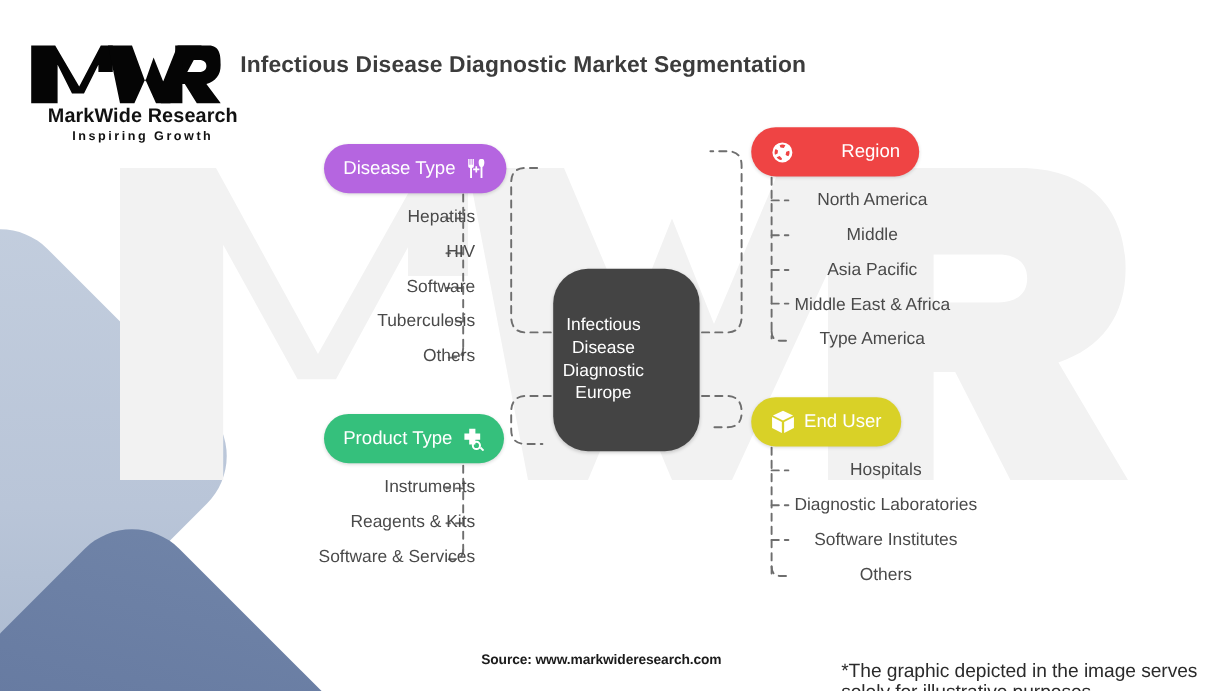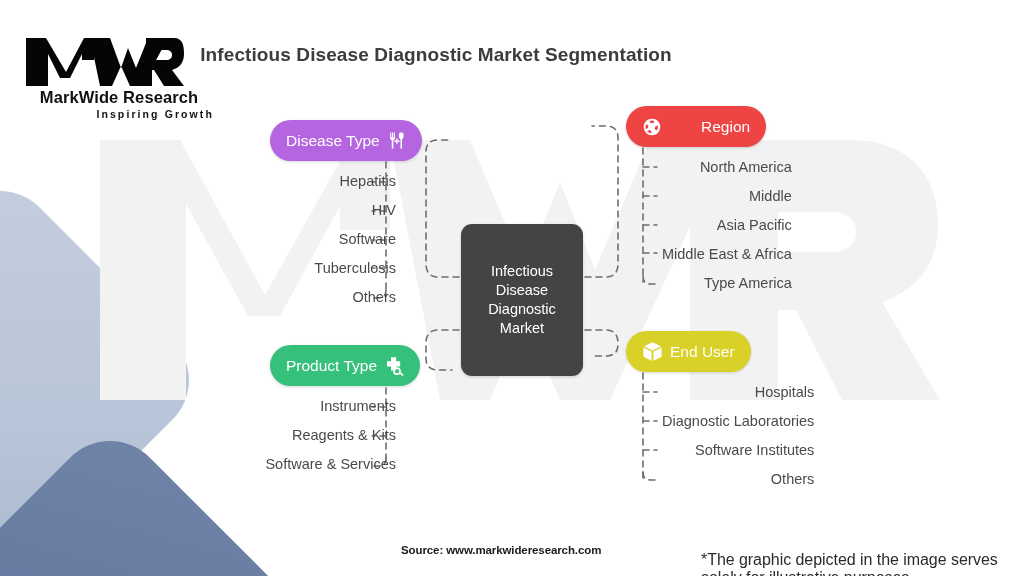--- a/index.html
+++ b/index.html
@@ -71,21 +71,20 @@
     color: #111111;
     letter-spacing: 0.1px;
     margin-top: -2px;
   }
   .logo-tag {
     font-size: 10.5px;
     font-weight: 700;
     color: #111111;
     letter-spacing: 2.1px;
     margin-top: 1px;
-    text-align: right;
   }
 
   
   .chart-title {
     position: absolute;
     left: 0;
     top: 44px;
     width: 872px;
     text-align: center;
     font-size: 19px;
@@ -105,24 +104,23 @@
   }
 
   
   .center-node {
     position: absolute;
     left: 461px;
     top: 224px;
     width: 122px;
     height: 152px;
     background: #444444;
-    border-radius: 11px;
+    border-radius: 29px;
     display: flex;
     align-items: center;
-    justify-content: center;
     box-shadow: 0 1px 3px rgba(0,0,0,0.18);
   }
   .center-node-text {
     color: #ffffff;
     font-size: 14.5px;
     line-height: 1.32;
     text-align: center;
     padding: 0 8px;
   }
 
@@ -154,21 +152,21 @@
     display: flex;
     flex-direction: column;
   }
   .leaf-item {
     font-size: 14.5px;
     color: #4a4a4a;
     line-height: 1;
     white-space: nowrap;
   }
   .list-left  { align-items: flex-end;  text-align: right; }
-  .list-right { align-items: flex-end; text-align: left; }
+  .list-right { align-items: center; text-align: left; }
 
   .list-disease { right: 628px; top: 174px; gap: 14.5px; }
   .list-product { right: 628px; top: 399px; gap: 14.5px; }
   .list-region  { left: 662px;  top: 160px; gap: 14.5px; }
   .list-enduser { left: 662px;  top: 385px; gap: 14.5px; }
 
   
   .footer-source {
     position: absolute;
     left: 401px;
@@ -255,21 +253,21 @@
       <path d="M643 450 L657 450"></path>
       <path d="M643 472 C643 478 646 480 651 480 L657 480"></path>
     </g>
   </svg>
 
   <div class="center-node">
     <div class="center-node-text">
       <span>Infectious</span><br>
       <span>Disease</span><br>
       <span>Diagnostic</span><br>
-      <span>Market</span>
+      <span>Europe</span>
     </div>
   </div>
 
   <div class="badge badge-disease">
     <span class="badge-label">Disease Type</span>
     <span class="badge-icon">
       <svg width="19" height="19" viewBox="0 0 24 24" fill="#ffffff">
         <path d="M4 2 L5.4 2 L5.4 8 L6.3 8 L6.3 2 L7.7 2 L7.7 8 L8.6 8 L8.6 2 L10 2 L10 9.2 C10 10.4 9.2 11.2 8 11.4 L8 22 L6 22 L6 11.4 C4.8 11.2 4 10.4 4 9.2 Z"></path>
         <path d="M19 2 C20.4 2 21 3.6 21 5.6 C21 8 20.2 9.8 19 10.4 L19 22 L17 22 L17 10.4 C15.8 9.8 15 8 15 5.6 C15 3.6 15.6 2 17 2 Z"></path>
         <path d="M11.6 9.6 L13.4 9.6 L13.4 12 L15.8 12 L15.8 13.8 L13.4 13.8 L13.4 16.2 L11.6 16.2 L11.6 13.8 L9.2 13.8 L9.2 12 L11.6 12 Z"></path>

